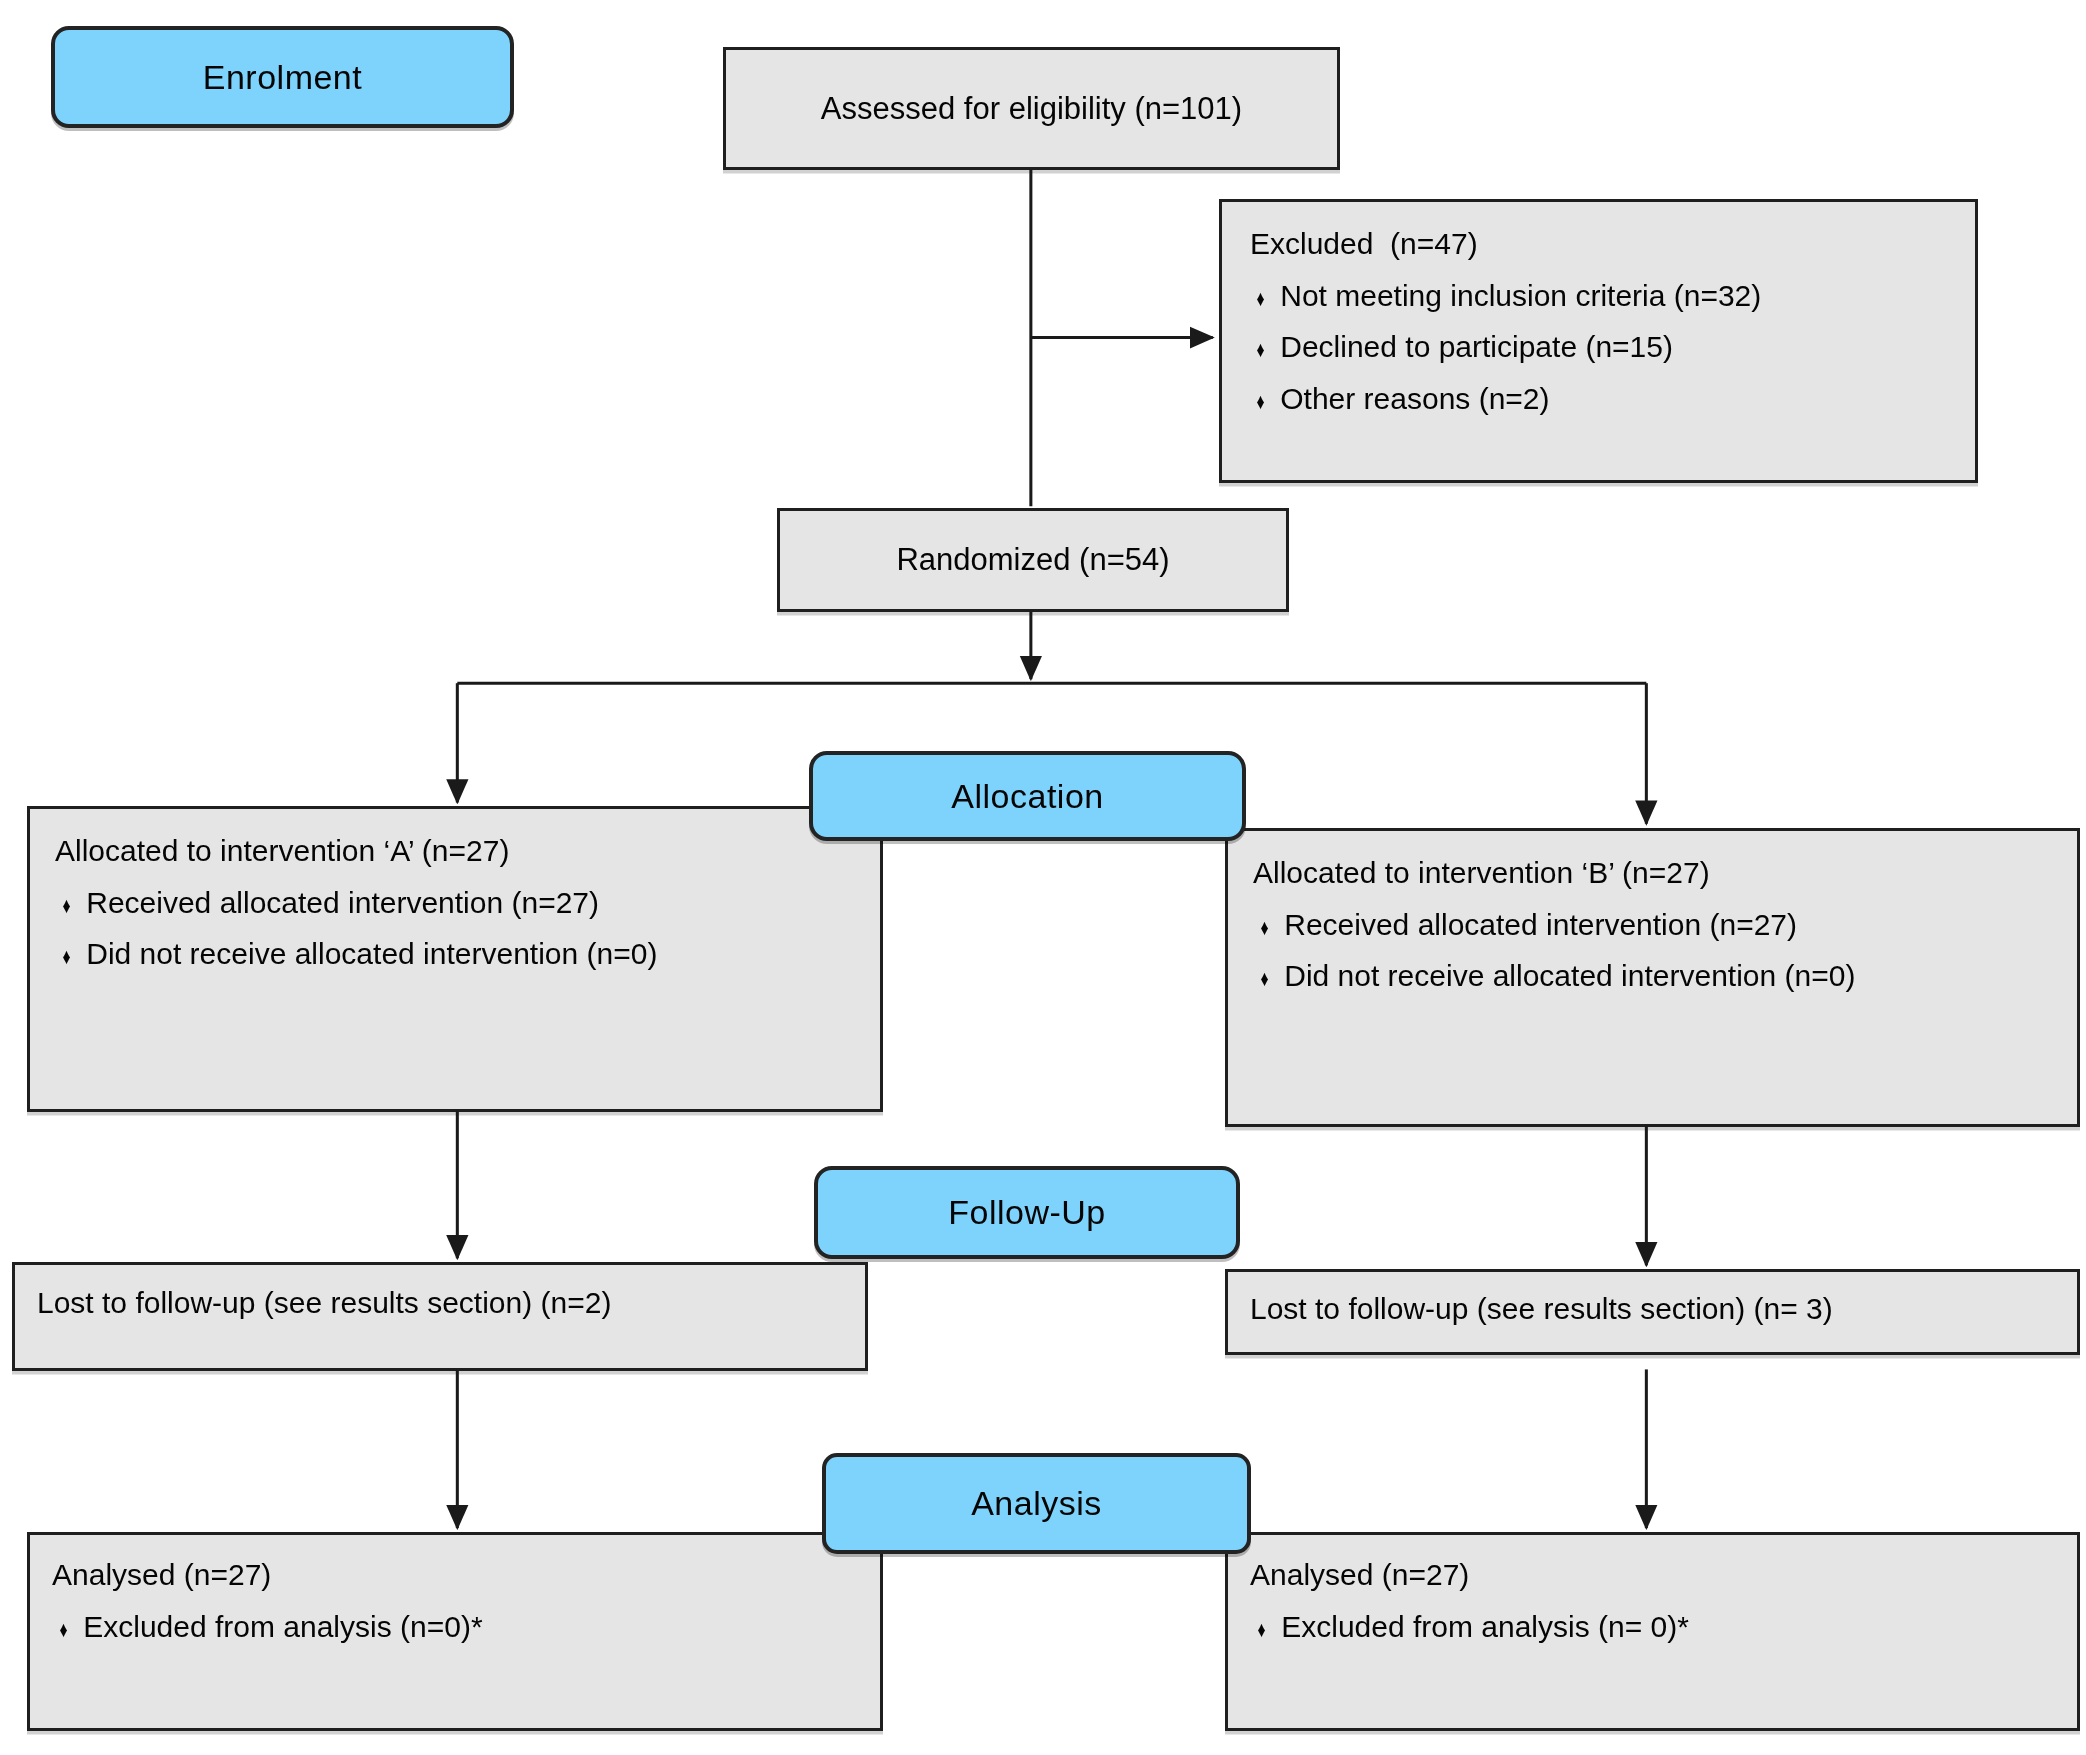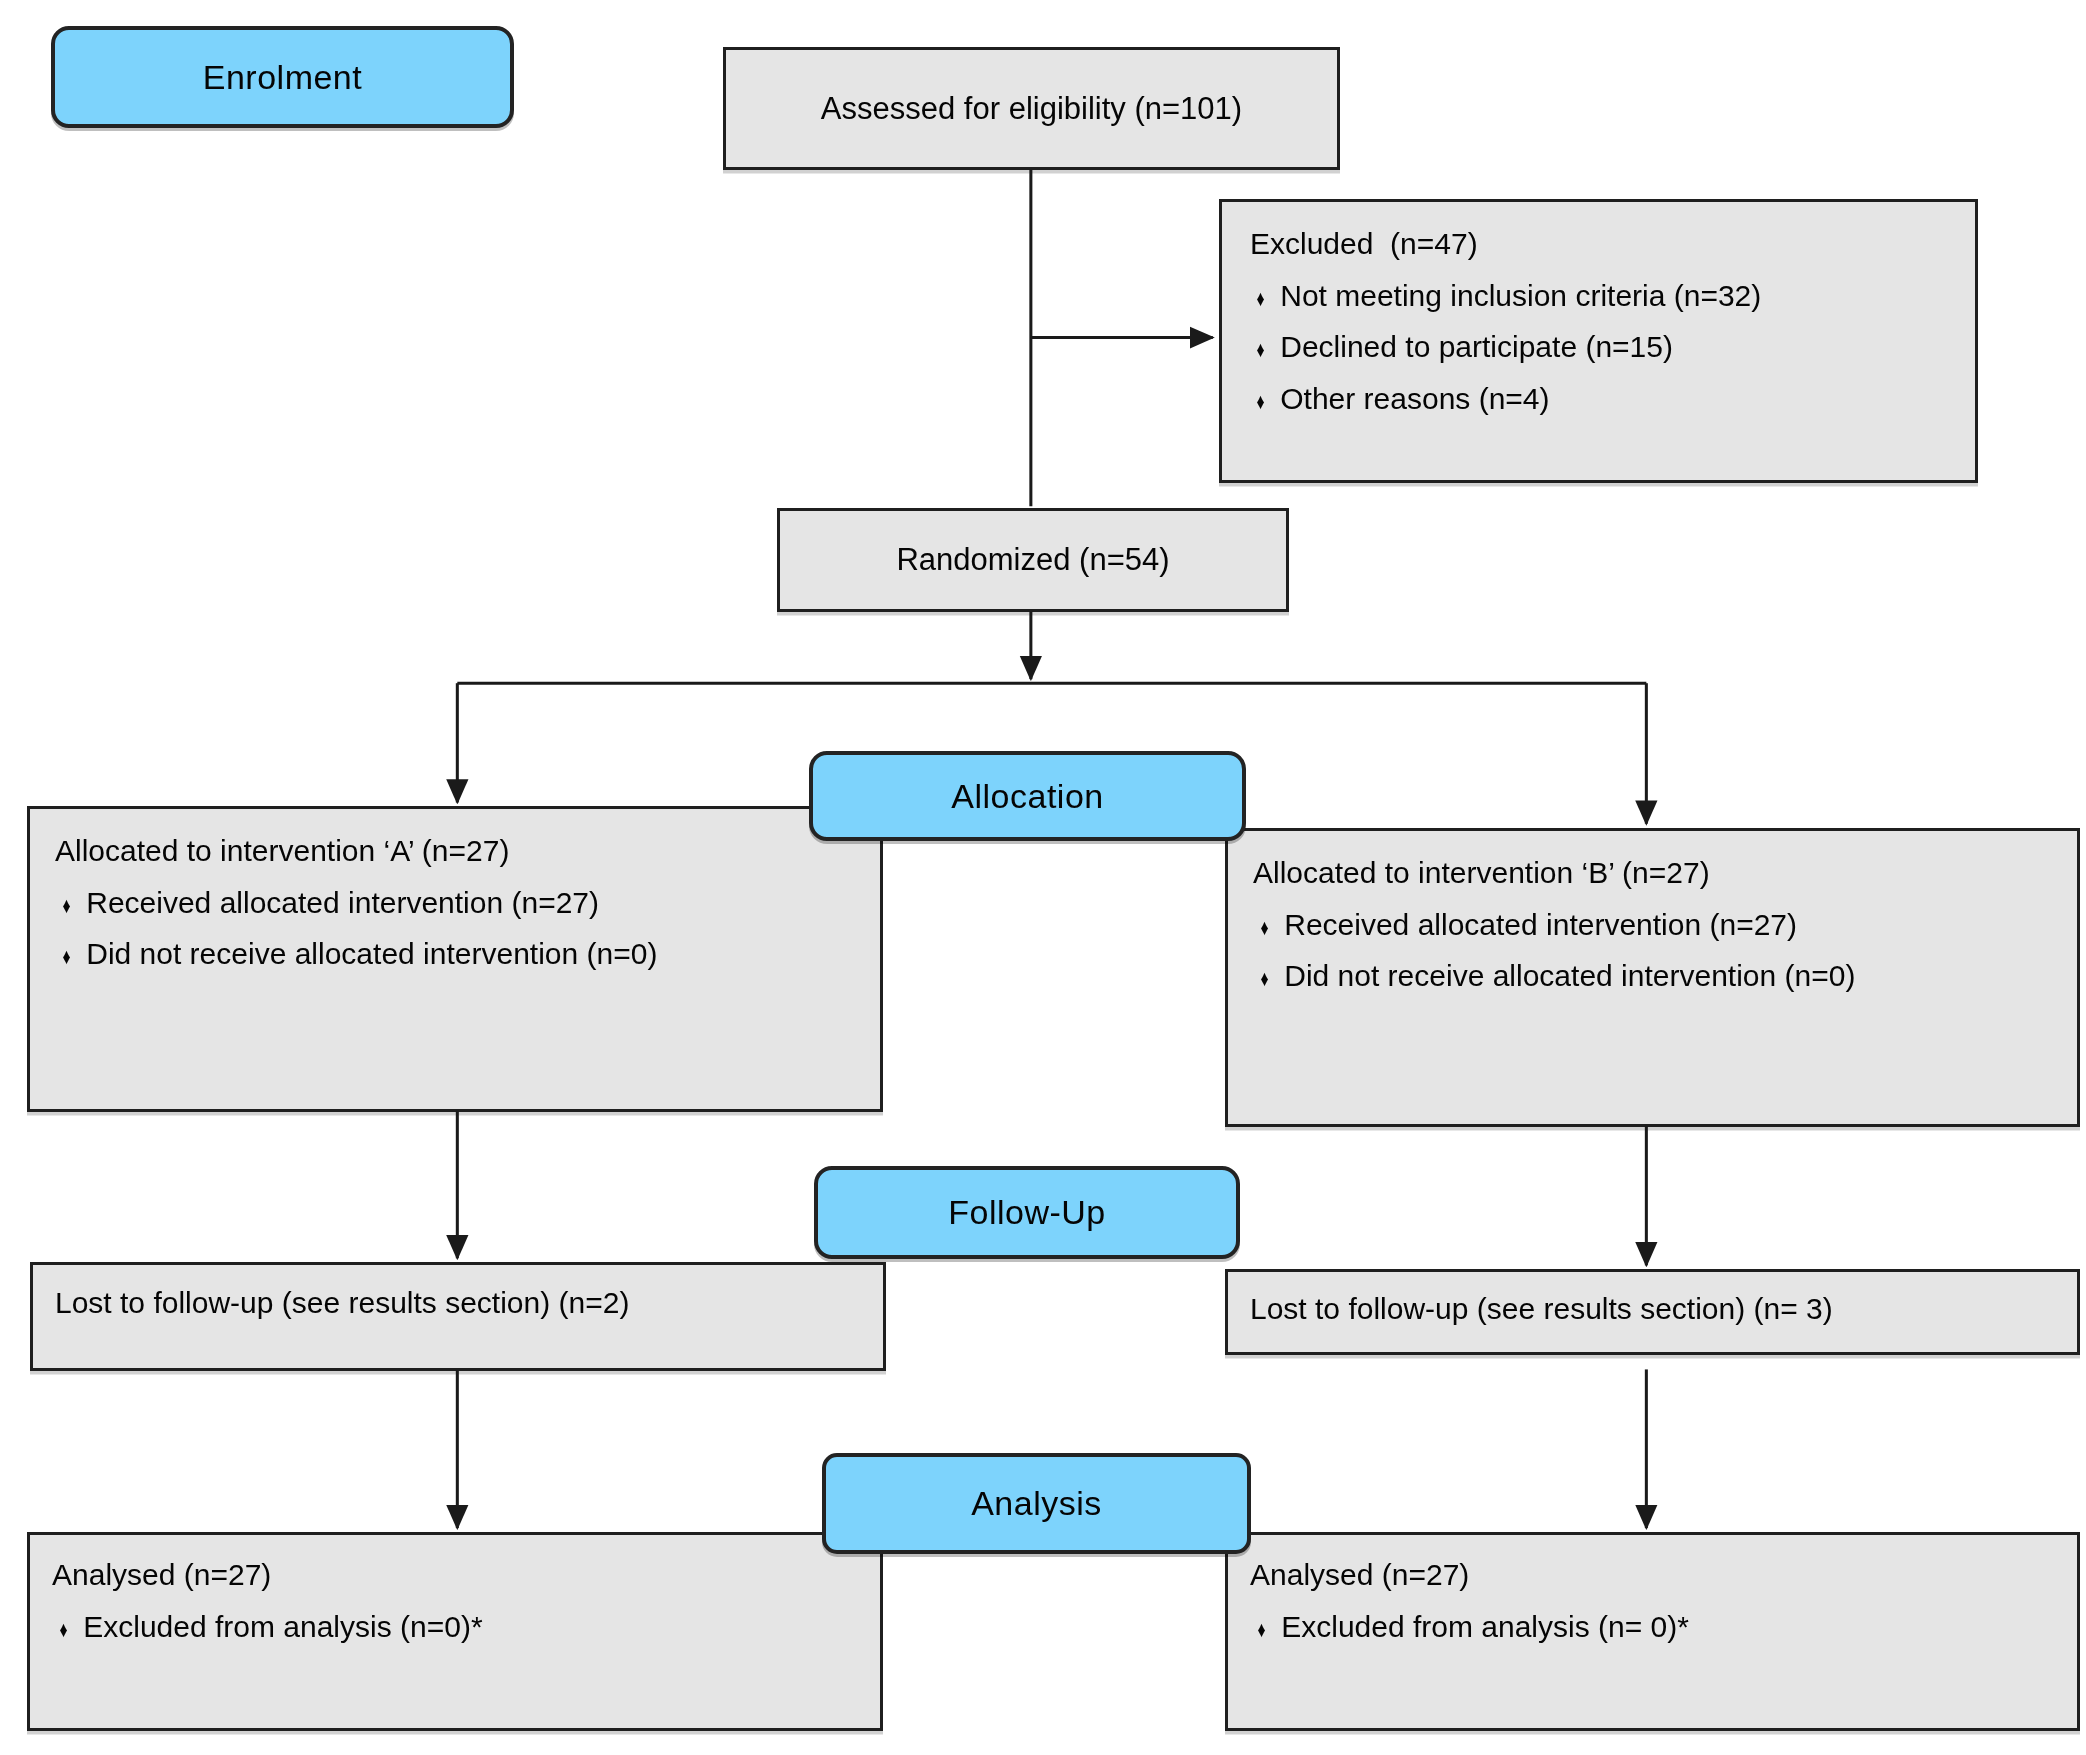--- a/index.html
+++ b/index.html
@@ -105,21 +105,21 @@
         <div class="bullet-row">
           <span class="bullet">♦</span>
           <span>Not meeting inclusion criteria (n=32)</span>
         </div>
         <div class="bullet-row">
           <span class="bullet">♦</span>
           <span>Declined to participate (n=15)</span>
         </div>
         <div class="bullet-row">
           <span class="bullet">♦</span>
-          <span>Other reasons (n=4)</span>
+          <span>Other reasons (n=2)</span>
         </div>
       </div>
   </div>
 
   <div class="box center-text" style="left:777px;top:508px;width:512px;height:104px;">
     <span>Randomized (n=54)</span>
   </div>
 
   <div class="stage-label" style="left:809px;top:751px;width:437px;height:90px;">
     <span>Allocation</span>
@@ -150,21 +150,21 @@
           <span class="bullet">♦</span>
           <span>Did not receive allocated intervention (n=0)</span>
         </div>
       </div>
   </div>
 
   <div class="stage-label" style="left:814px;top:1166px;width:426px;height:93px;">
     <span>Follow-Up</span>
   </div>
 
-  <div class="box detail-box" style="left:30px;top:1262px;width:856px;height:109px;">
+  <div class="box detail-box" style="left:12px;top:1262px;width:856px;height:109px;">
     <div class="title" style="margin-top:18px;margin-left:22px;">Lost to follow-up (see results section) (n=2)</div>
   </div>
 
   <div class="box detail-box" style="left:1225px;top:1269px;width:855px;height:86px;">
     <div class="title" style="margin-top:17px;margin-left:22px;">Lost to follow-up (see results section) (n= 3)</div>
   </div>
 
   <div class="stage-label" style="left:822px;top:1453px;width:429px;height:101px;border-radius:15px;">
     <span>Analysis</span>
   </div>

